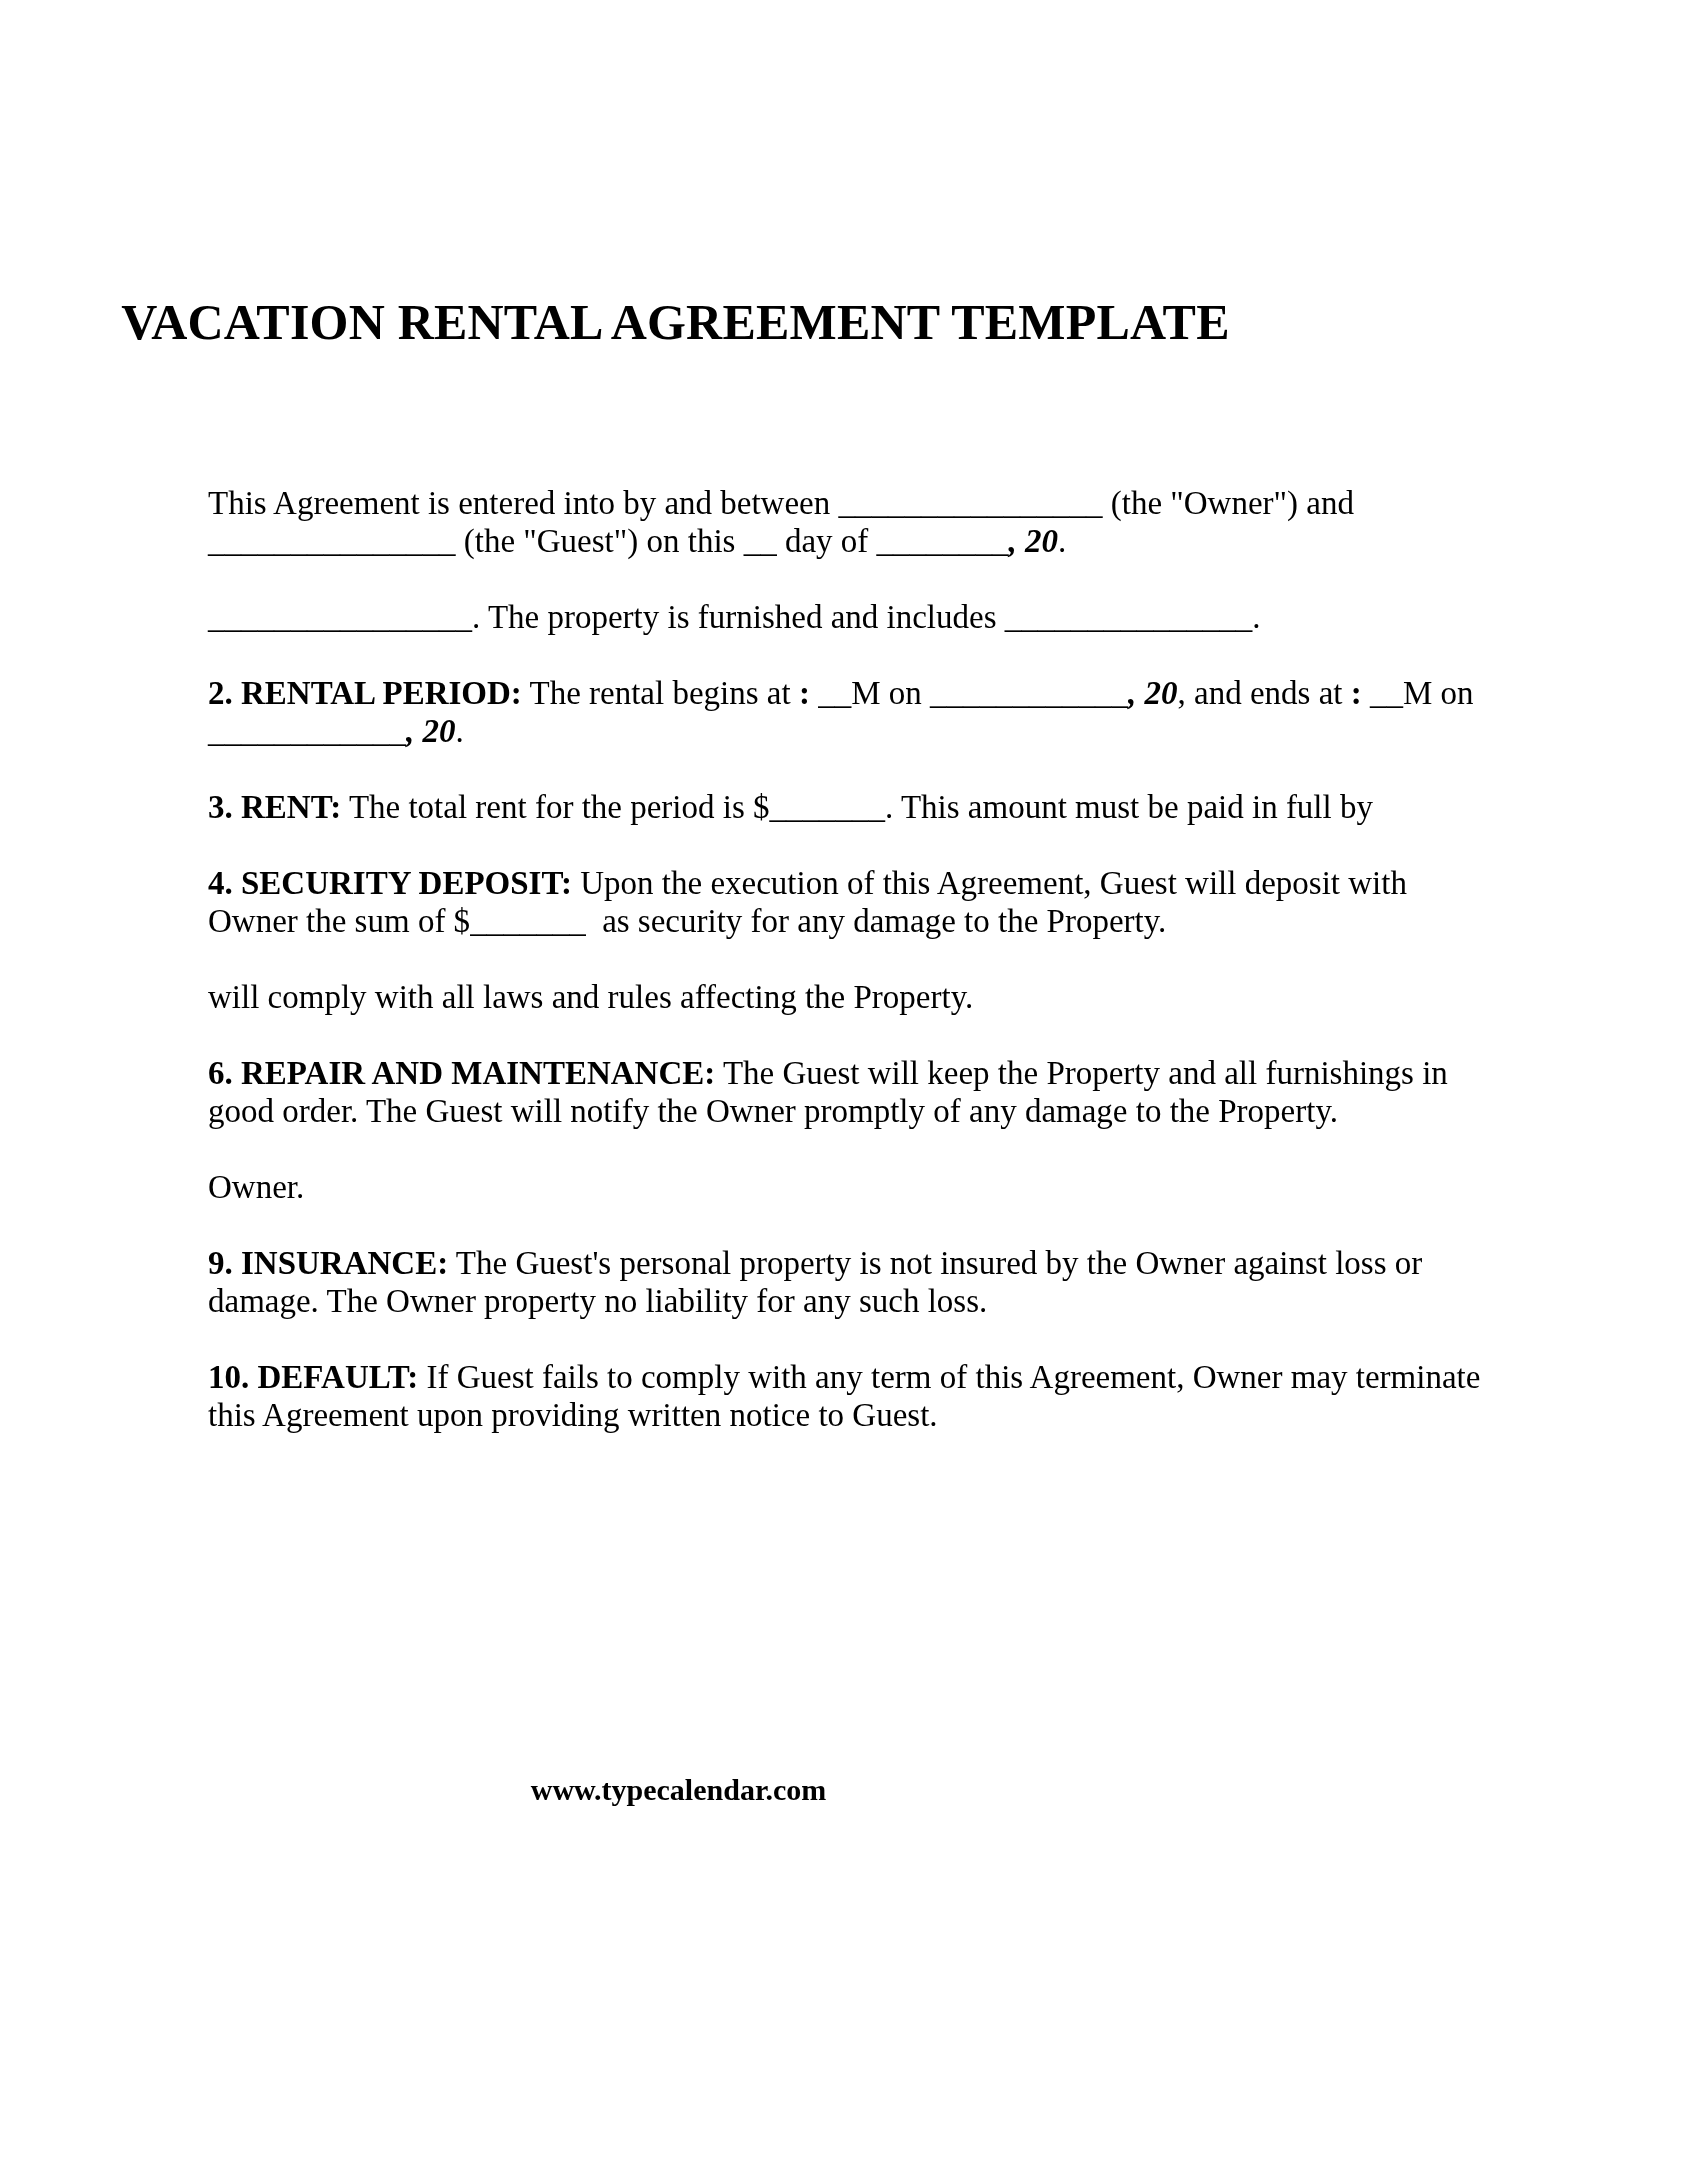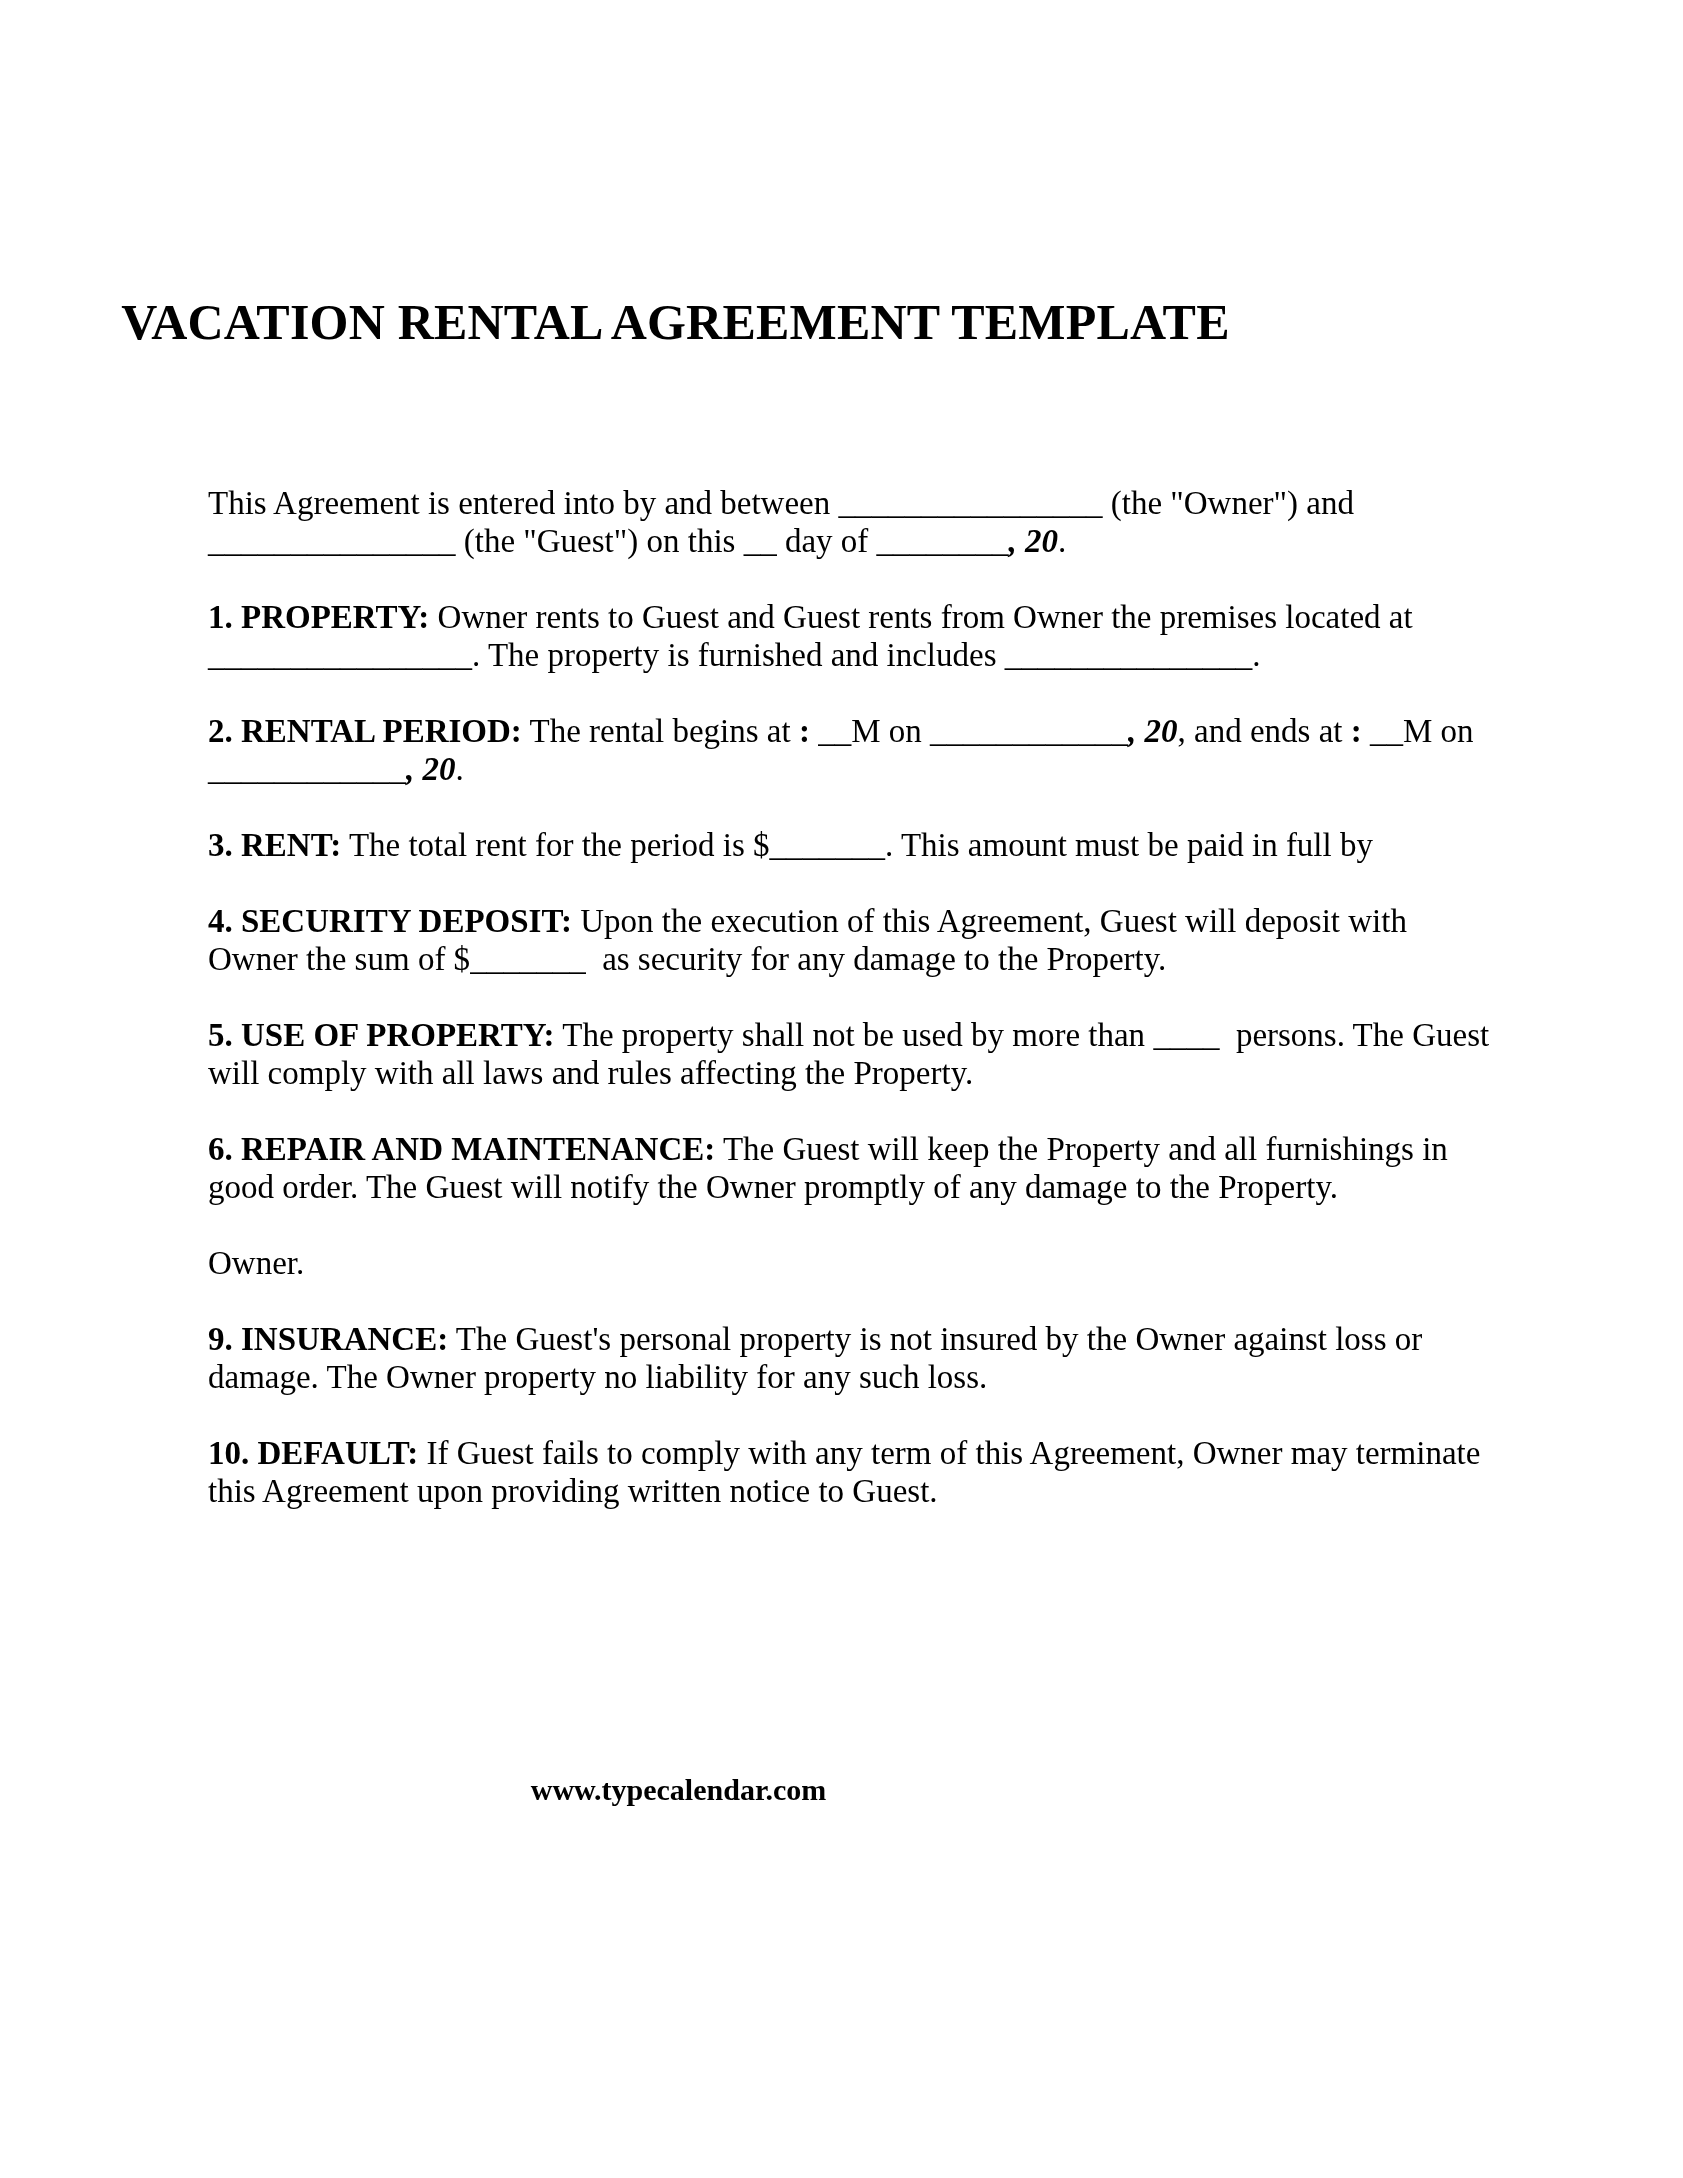--- a/index.html
+++ b/index.html
@@ -76,40 +76,38 @@
   <h1 class="title">VACATION RENTAL AGREEMENT TEMPLATE</h1>
 
   <div class="body-text">
 
     <p class="para">
       <span class="line"><span>This Agreement is entered into by and between </span><span class="blank">________________</span><span> (the "Owner") and</span></span>
       <span class="line"><span class="blank">_______________</span><span> (the "Guest") on this </span><span class="blank">__</span><span> day of </span><span class="blank">________</span><span class="bi">, 20</span><span>.</span></span>
     </p>
 
     <p class="para">
-      <span class="line"><span class="b">1. PROPERTY:</span><span> Owner rents to Guest and Guest rents from Owner the premises located at</span></span>
       <span class="line"><span class="blank">________________</span><span>. The property is furnished and includes </span><span class="blank">_______________</span><span>.</span></span>
     </p>
 
     <p class="para">
       <span class="line"><span class="b">2. RENTAL PERIOD:</span><span> The rental begins at </span><span class="b">:</span><span class="blank"> __</span><span>M on </span><span class="blank">____________</span><span class="bi">, 20</span><span>, and ends at </span><span class="b">:</span><span class="blank"> __</span><span>M on</span></span>
       <span class="line"><span class="blank">____________</span><span class="bi">, 20</span><span>.</span></span>
     </p>
 
     <p class="para">
       <span class="line"><span class="b">3. RENT:</span><span> The total rent for the period is $</span><span class="blank">_______</span><span>. This amount must be paid in full by</span></span>
     </p>
 
     <p class="para">
       <span class="line"><span class="b">4. SECURITY DEPOSIT:</span><span> Upon the execution of this Agreement, Guest will deposit with</span></span>
       <span class="line"><span>Owner the sum of $</span><span class="blank">_______</span><span>  as security for any damage to the Property.</span></span>
     </p>
 
     <p class="para">
-      <span class="line"><span class="b">5. USE OF PROPERTY:</span><span> The property shall not be used by more than </span><span class="blank">____</span><span>  persons. The Guest</span></span>
       <span class="line">will comply with all laws and rules affecting the Property.</span>
     </p>
 
     <p class="para">
       <span class="line"><span class="b">6. REPAIR AND MAINTENANCE:</span><span> The Guest will keep the Property and all furnishings in</span></span>
       <span class="line">good order. The Guest will notify the Owner promptly of any damage to the Property.</span>
     </p>
 
     <p class="para">
       <span class="line">Owner.</span>

